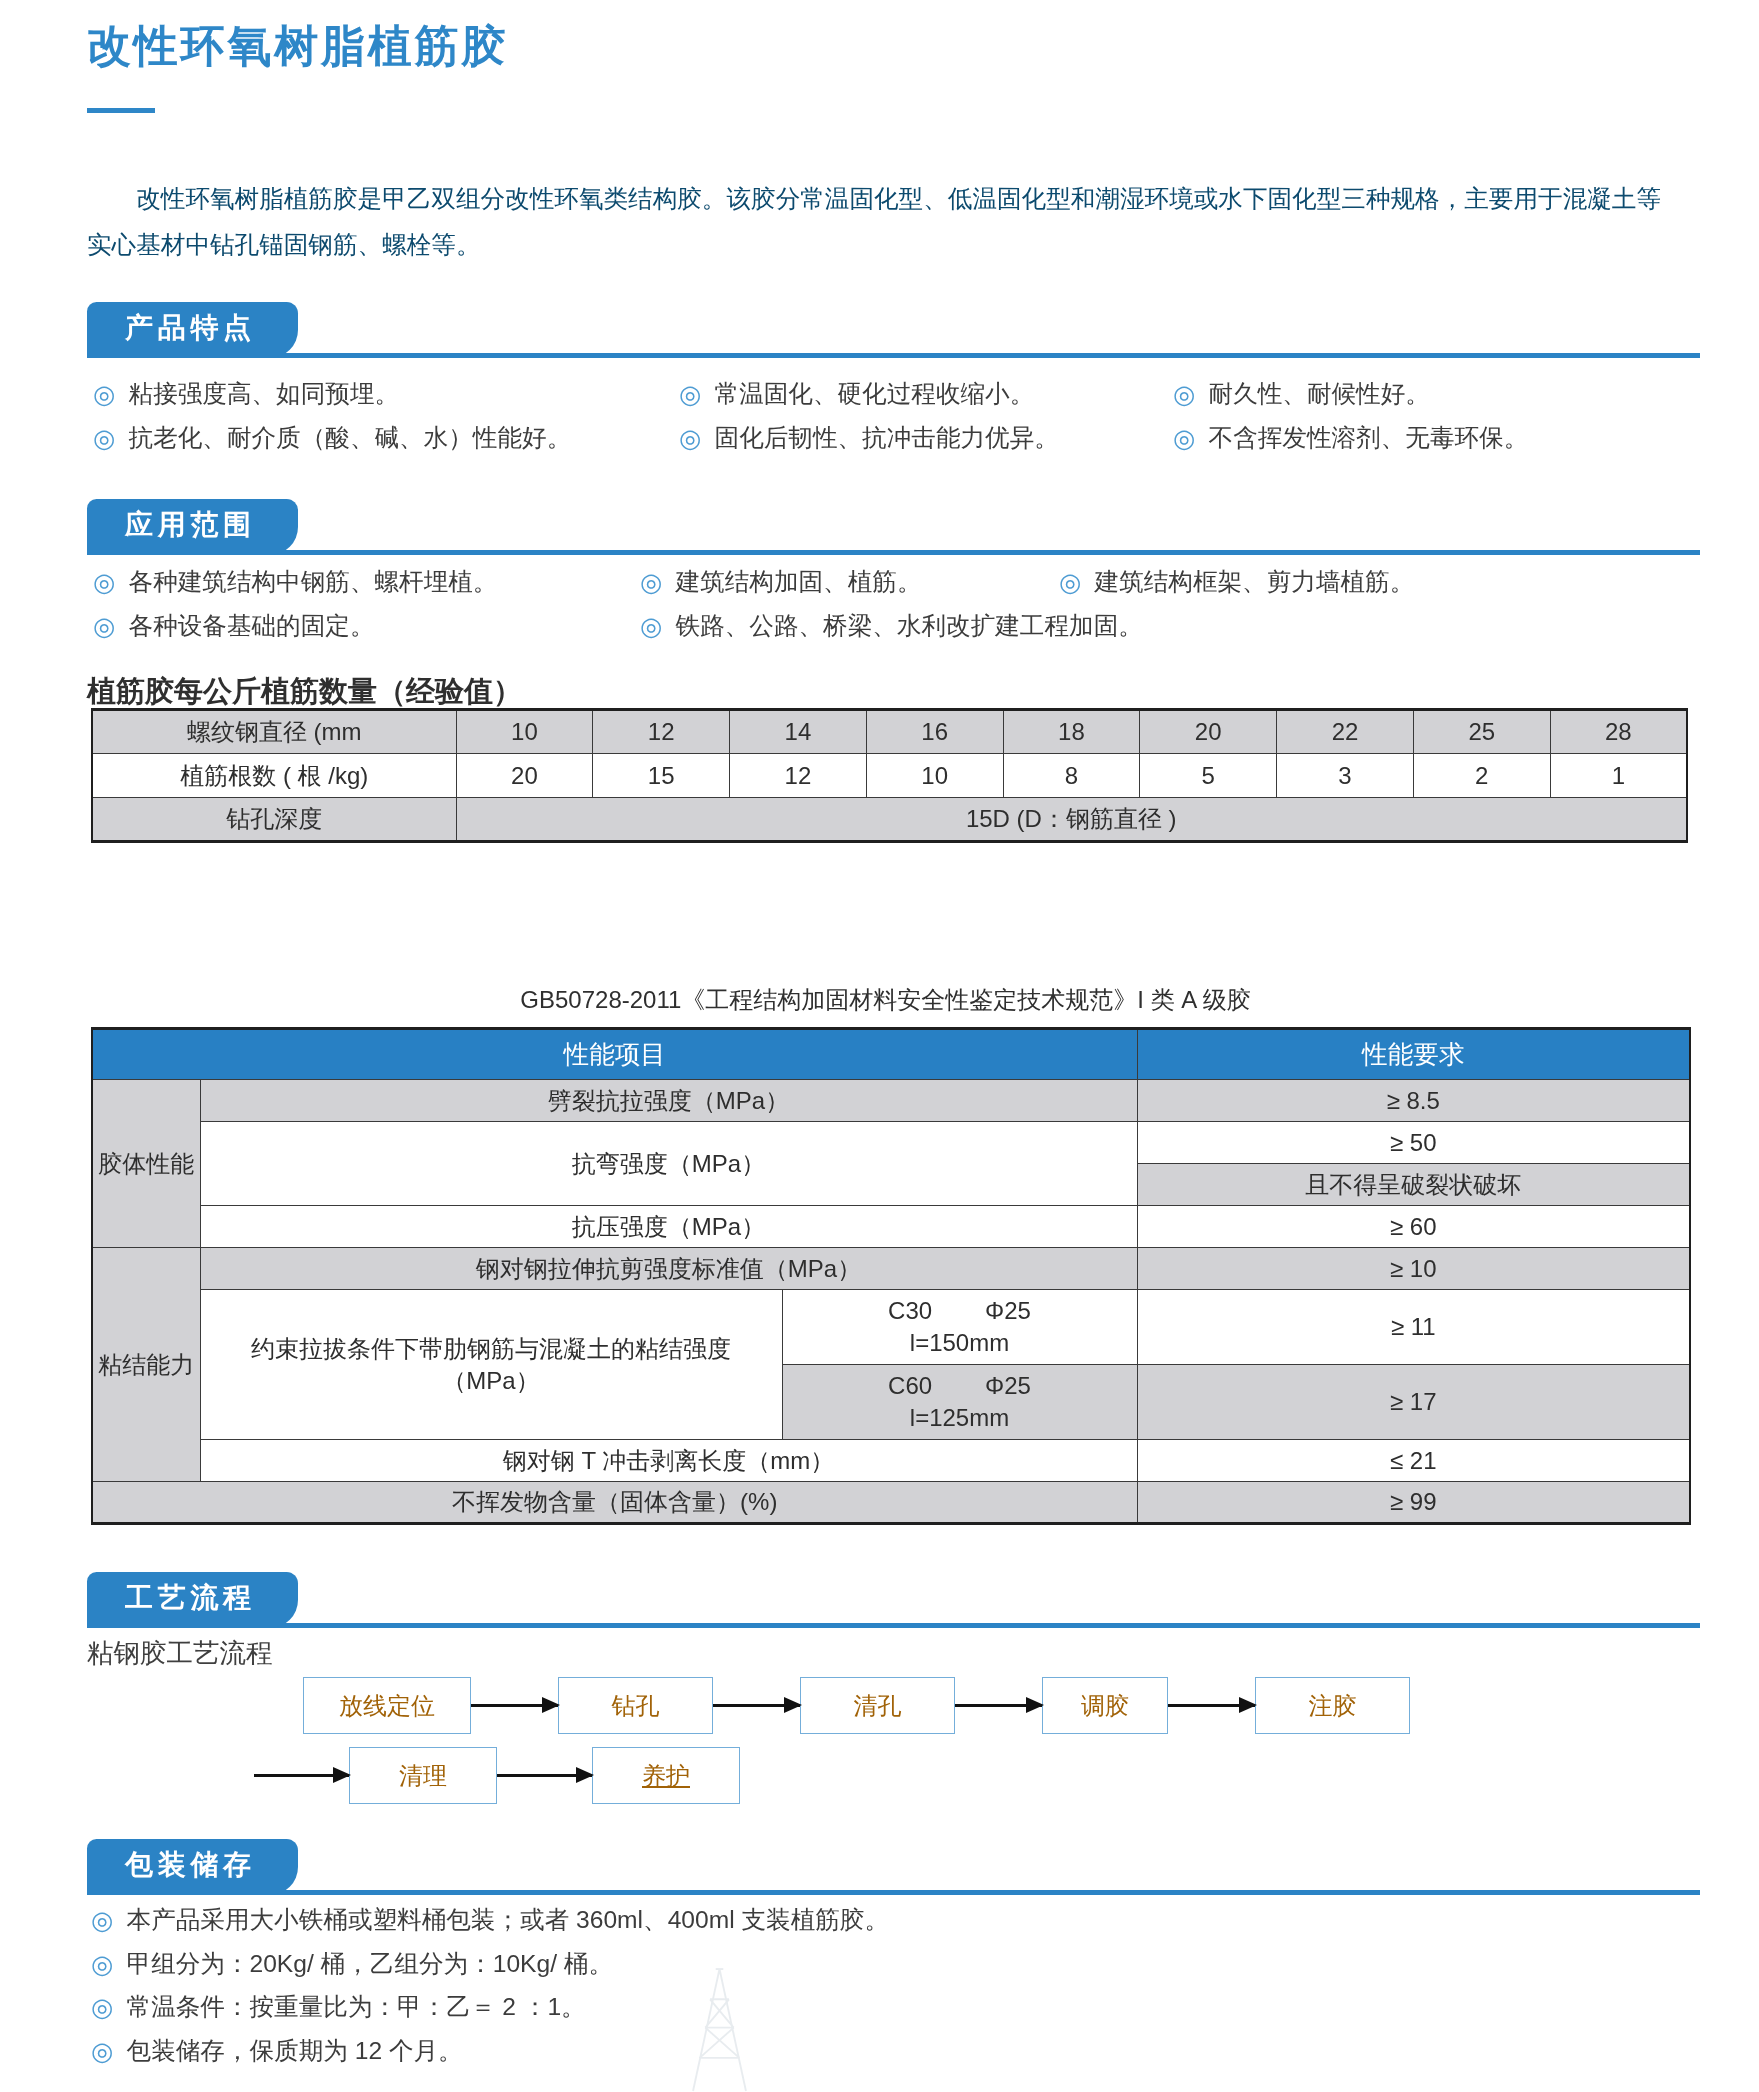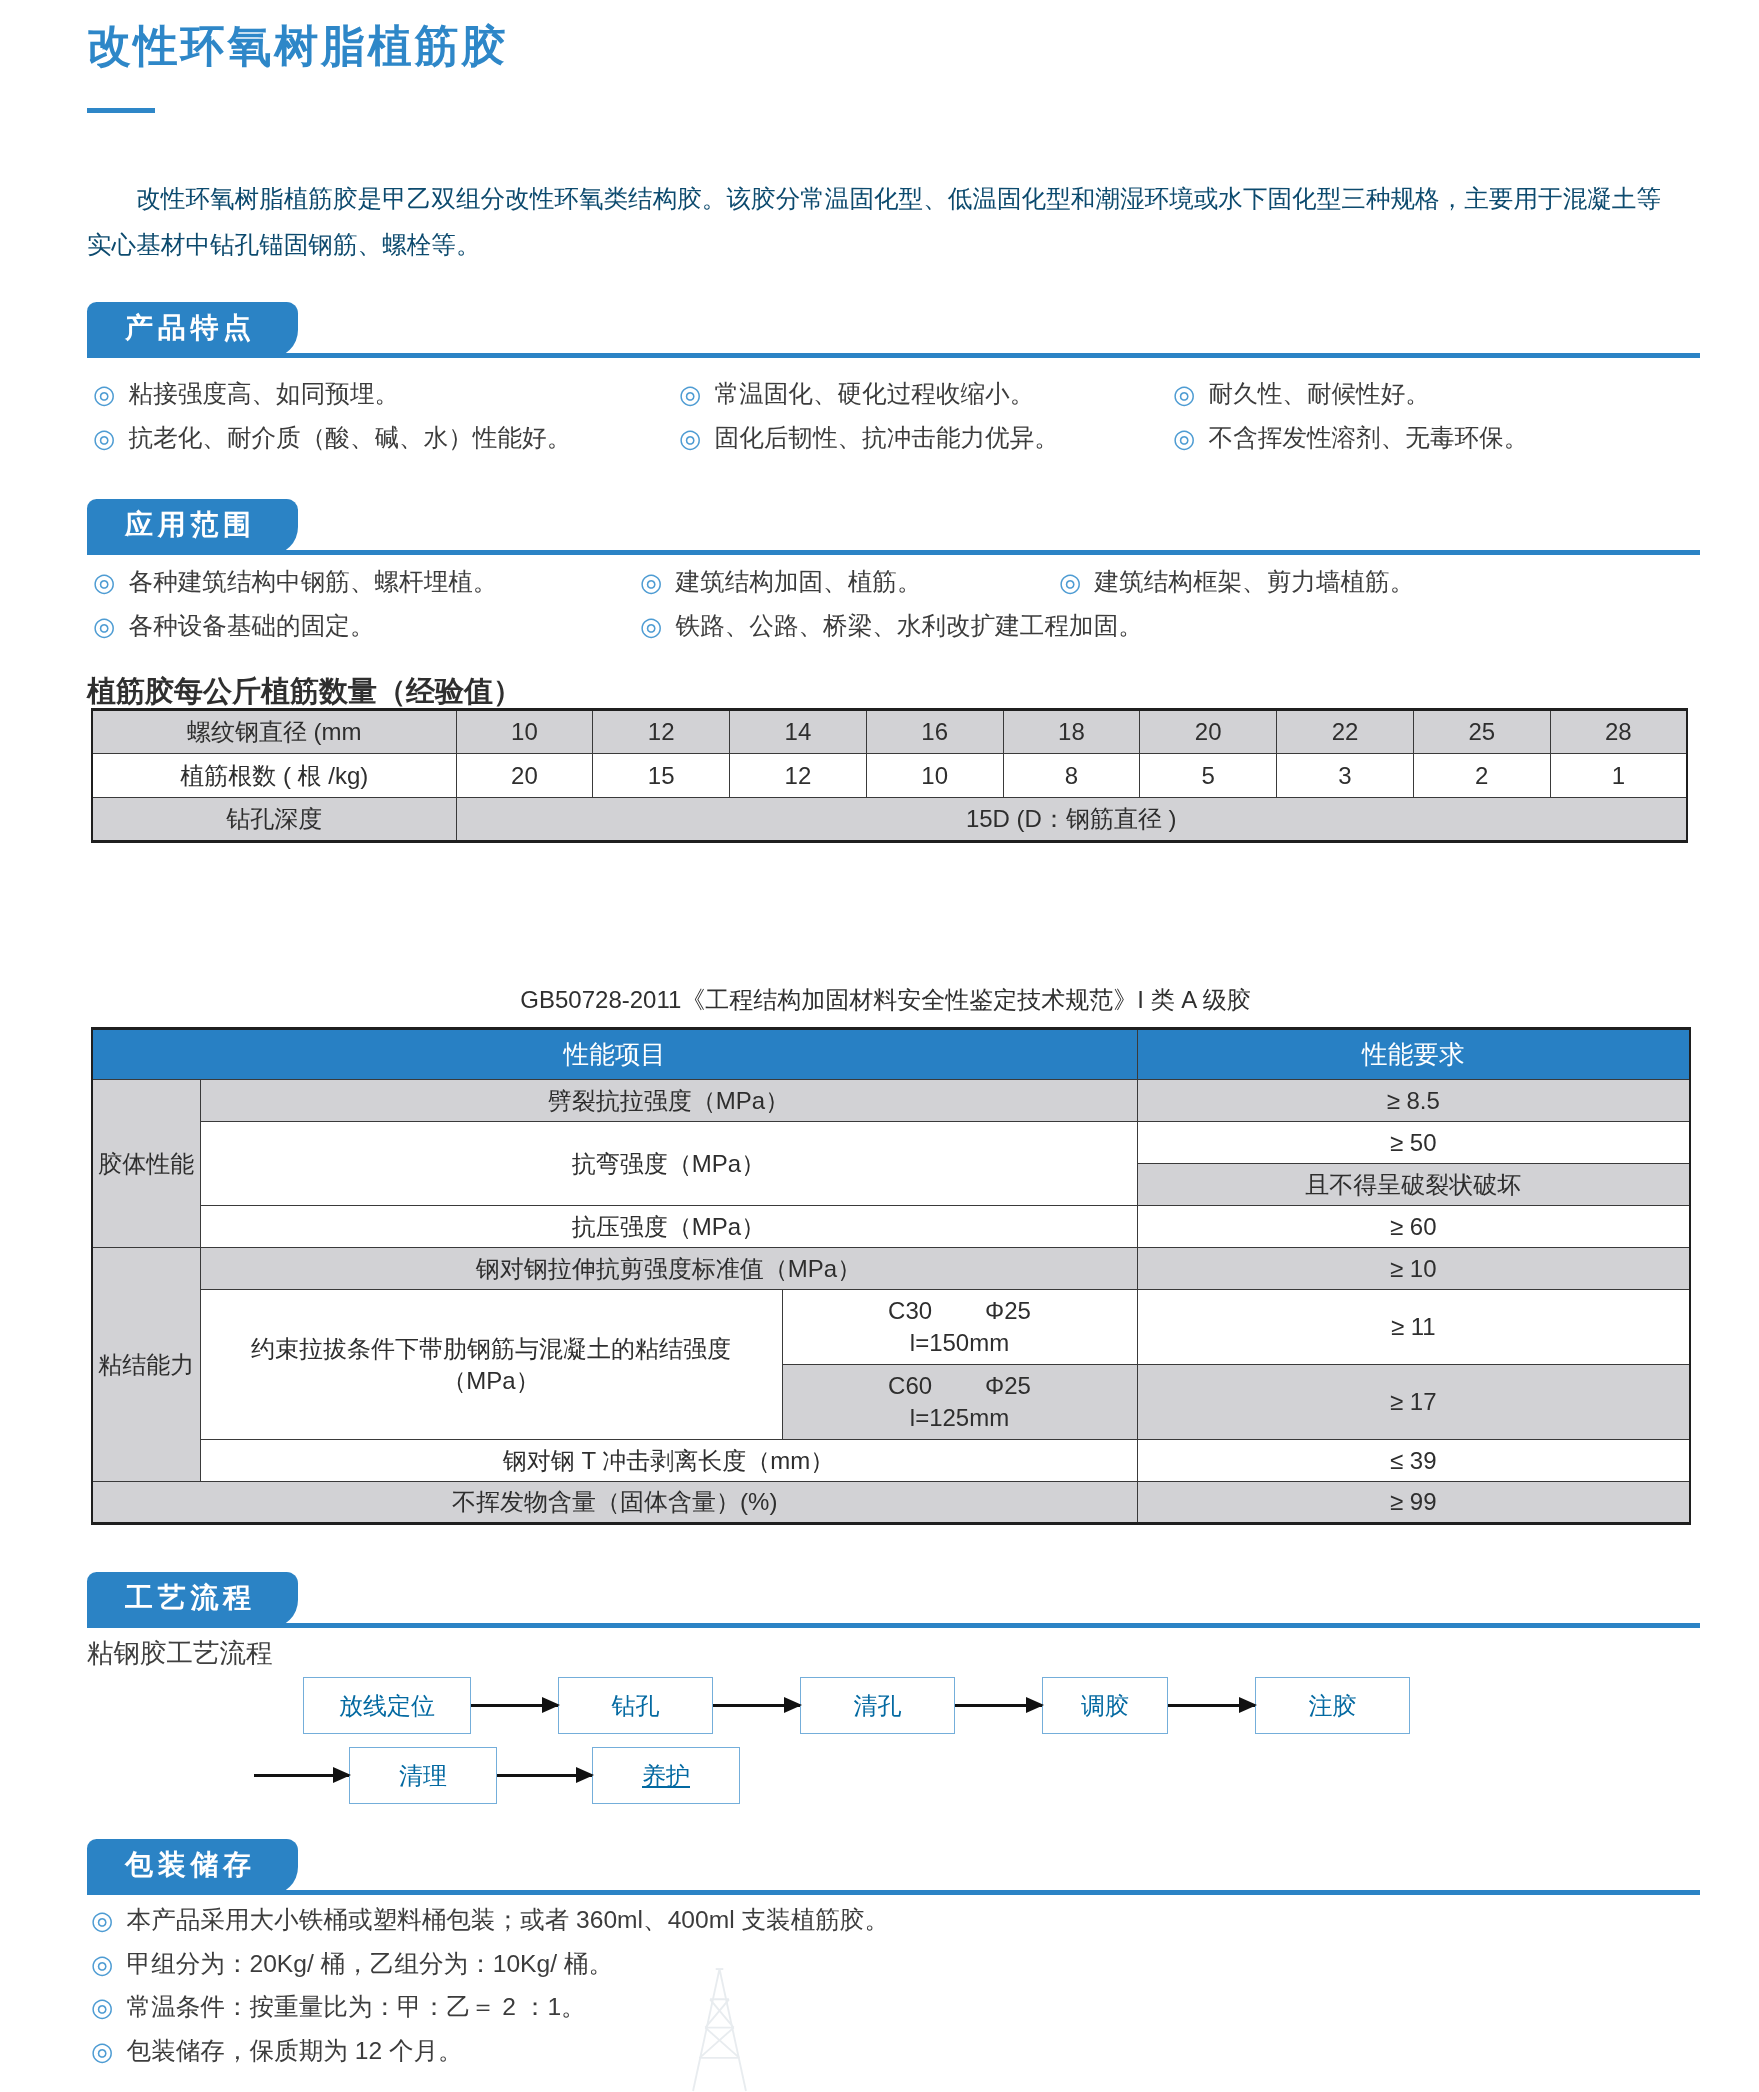--- a/index.html
+++ b/index.html
@@ -54,21 +54,21 @@
   .tech-table tr.hdr{height:51px;}
   .tech-table tr.tall{height:75px;}
   .tech-table td.hdrcell{background:#2880C4;color:#ffffff;font-size:25.6px;}
   .tech-table td.grp{background:var(--gray);padding:0 3.8px;line-height:34px;}
   .subline{line-height:32px;}
   .subpair{display:flex;justify-content:center;gap:53px;line-height:32px;}
 
   .flow-label{position:absolute;left:87px;top:1635px;font-size:26.5px;color:#3f3f3f;}
   .flow-row{position:absolute;display:flex;align-items:center;}
   .fbox{border:1.9px solid #74AEDA;background:#fff;height:57px;display:flex;align-items:center;
-    justify-content:center;font-size:24px;color:#0369a1;box-sizing:border-box;}
+    justify-content:center;font-size:24px;color:#a16207;box-sizing:border-box;}
   .farrow{position:relative;width:87px;height:2.8px;background:#111;margin:0 0;}
   .farrow::after{content:"";position:absolute;right:-1.9px;top:-7.6px;width:0;height:0;
     border-left:18px solid #111;border-top:8.5px solid transparent;border-bottom:8.5px solid transparent;}
 
   .storage-list{position:absolute;left:91px;top:1908px;}
   .watermark{position:absolute;left:625px;top:1967px;opacity:.55;}
 </style>
 </head>
 <body>
 
@@ -242,21 +242,21 @@
         <div class="subpair">
               <span>C60</span>
               <span>Φ25</span>
             </div>
         <div class="subline">l=125mm</div>
       </td>
       <td class="gray">≥ 17</td>
     </tr>
     <tr>
       <td colspan="2" class="white">钢对钢 T 冲击剥离长度（mm）</td>
-      <td class="white">≤ 39</td>
+      <td class="white">≤ 21</td>
     </tr>
     <tr>
       <td colspan="3" class="gray">不挥发物含量（固体含量）(%)</td>
       <td class="gray">≥ 99</td>
     </tr>
   </tbody>
     </table>
 
   <div class="sec-header" style="top:1573px;">
     <div class="sec-line"></div>

